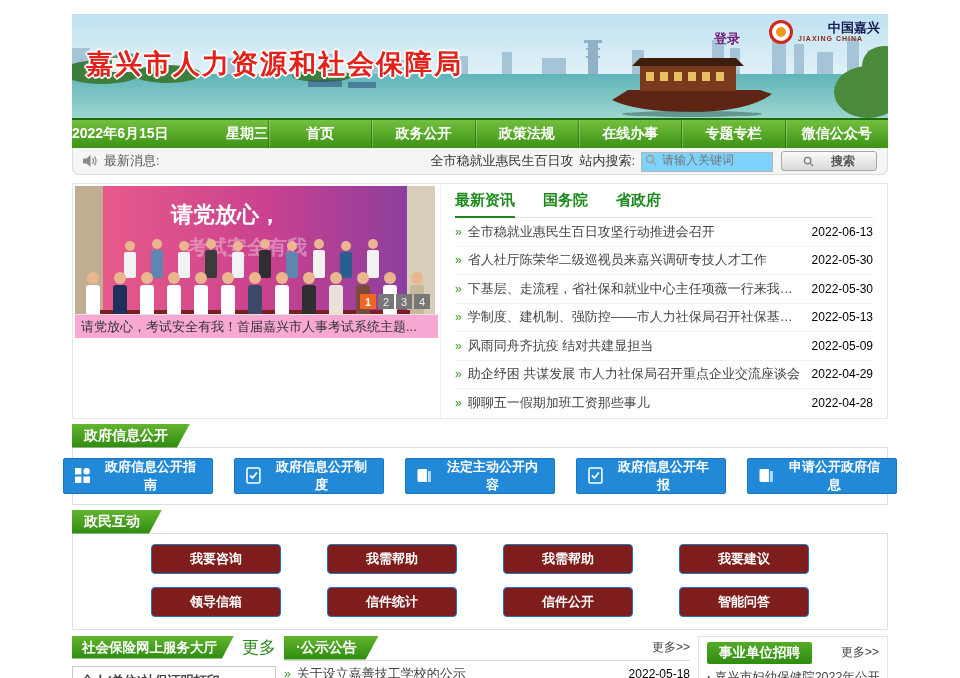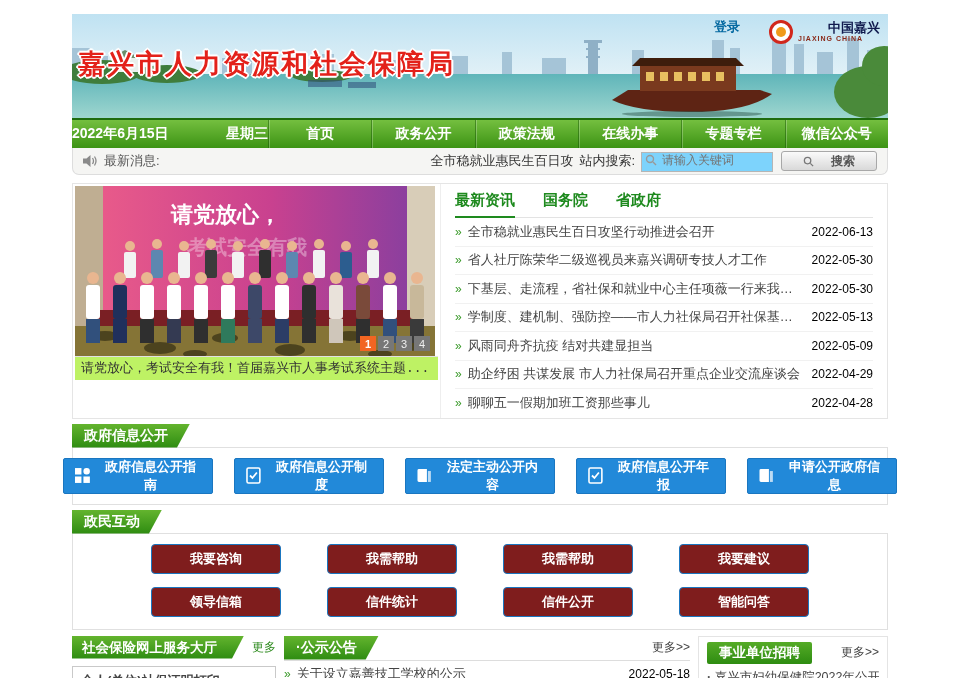--- a/index.html
+++ b/index.html
@@ -3,25 +3,25 @@
 <meta charset="utf-8">
 <style>
   * { margin:0; padding:0; box-sizing:border-box; }
   html,body { width:960px; height:678px; overflow:hidden; background:#fff;
     font-family:"Liberation Sans","DejaVu Sans",sans-serif; }
   .wrapper { width:816px; margin:0 auto; padding-top:14px; }
 
   
   .banner { position:relative; height:104px; overflow:hidden; }
   .banner svg.scene { position:absolute; inset:0; }
-  .banner-title { position:absolute; left:6px; top:32px; font-size:27px; font-weight:bold;
+  .banner-title { position:absolute; left:14px; top:32px; font-size:27px; font-weight:bold;
     color:#e3211a; letter-spacing:2px;
     text-shadow:-2px 0 #fff,2px 0 #fff,0 -2px #fff,0 2px #fff,-1px -1px #fff,1px 1px #fff,-1px 1px #fff,1px -1px #fff; }
-  .banner-login { position:absolute; right:148px; top:4px; font-size:13px; font-weight:bold;
-    color:#0369a1; cursor:pointer; text-shadow:0 0 2px #cfe6f2; }
+  .banner-login { position:absolute; right:148px; top:16px; font-size:13px; font-weight:bold;
+    color:#701a75; cursor:pointer; text-shadow:0 0 2px #cfe6f2; }
   .banner-logo { position:absolute; right:8px; top:6px; display:flex; align-items:center; gap:5px; }
   .logo-mark { width:24px; height:24px; border-radius:50%; border:3px solid #d1271c; position:relative; background:#fff; }
   .logo-mark::after { content:""; position:absolute; left:4px; top:4px; width:10px; height:10px;
     border-radius:50%; background:#f09a1a; }
   .logo-text { display:flex; flex-direction:column; line-height:1.1; }
   .logo-cn { font-size:13px; font-weight:bold; color:#101a4e;margin-left:30px; }
   .logo-en { font-size:7px; font-weight:bold; color:#8a2a1a; letter-spacing:1px; }
 
   
   .nav { display:flex; height:30px; background:linear-gradient(#74bf3f,#3c9314);
@@ -43,27 +43,27 @@
   .search-box svg { position:absolute; left:4px; top:4px; }
   .search-input { width:132px; height:20px; border:1px solid #b5b5b5; background:#7dd3fc;
     font-size:12px; padding:0 4px 4px 20px; color:#333; }
   .search-btn { display:inline-flex; align-items:center; gap:17px; height:20px; padding:0 21px;
     font-size:12px; color:#555; background:linear-gradient(#fafafa,#d9d9d9);
     border:1px solid #a8a8a8; border-radius:3px; cursor:pointer;font-weight:bold; }
 
   
   .main { display:flex; margin-top:8px; border:1px solid #e5e5e5; background:#fff; }
   .carousel { width:368px; padding:2px; border-right:1px solid #eee; }
-  .carousel-img { position:relative; width:360px; height:170px; overflow:hidden; }
+  .carousel-img { position:relative; width:360px; height:128px; overflow:hidden; }
   .pager { position:absolute; right:5px; bottom:5px; display:flex; gap:2px; }
   .page-num { width:16px; height:15px; font-size:11px; color:#eee; background:#777;
     display:flex; align-items:center; justify-content:center; cursor:pointer; }
   .page-num.active { background:#f26522; color:#fff; font-weight:bold; }
-  .caption { height:24px; line-height:24px; background:#bef264; border-top:1px solid #e2e2e2;
-    font-size:13px; color:#333; padding:0 6px; white-space:nowrap; overflow:hidden; cursor:pointer;font-family:Liberation Mono, monospace; }
+  .caption { height:24px; line-height:24px; background:#f9a8d4; border-top:1px solid #e2e2e2;
+    font-size:13px; color:#333; padding:0 6px; white-space:nowrap; overflow:hidden; cursor:pointer; }
 
   .news { flex:1; padding:7px 14px 0 14px; min-width:0; }
   .tabs { display:flex; gap:28px; border-bottom:1px solid #e3e3e3; }
   .tab { font-size:15px; font-weight:bold; color:#1e8a1e; padding-bottom:6px; cursor:pointer;text-align:right; }
   .tab.active { border-bottom:2px solid #1e8a1e; margin-bottom:-1px; }
   .news-row { display:flex; align-items:center; height:28.5px; border-bottom:1px solid #f1f1f1;
     font-size:13px; min-width:0; }
   .news-row:last-child { border-bottom:none; }
   .arrow { color:#3a9a2a; font-size:12px; margin-right:6px; flex:none; }
   .news-title { color:#444; white-space:nowrap; overflow:hidden; text-overflow:ellipsis; cursor:pointer; }
@@ -86,21 +86,21 @@
     background:#7f1d1d; border:1px solid #1a76c0; border-radius:4px; color:#fff;
     font-size:13px; font-weight:bold; cursor:pointer; }
 
   
   .bottom { display:flex; gap:8px; margin-top:6px; align-items:flex-start; }
   .col-left { width:204px; }
   .col-head { display:flex; align-items:center; }
   .greenbar { flex:1; height:23px; line-height:23px; padding-left:10px; color:#fff;
     font-size:13.5px; font-weight:bold; background:linear-gradient(#63b42e,#2e8c11);
     clip-path:polygon(0 0,100% 0,calc(100% - 12px) 100%,0 100%); }
-  .more-link { font-size:12px; color:#2e8b1f; margin-left:8px; cursor:pointer; flex:none; }
+  .more-link { font-size:17px; color:#2e8b1f; margin-left:8px; cursor:pointer; flex:none; }
   .more-dark { font-size:12px; color:#444; margin-left:auto; cursor:pointer; flex:none; }
   .svc-item { margin-top:7px; border:1px solid #c9c9c9; height:30px; line-height:28px;
     padding:0 8px; font-size:13px; font-weight:600; color:#444; cursor:pointer;
     white-space:nowrap; overflow:hidden; }
   .col-mid { flex:1; min-width:0; }
   .col-mid .col-head { border-bottom:1px solid #ddd; padding-bottom:0; }
   .ann-row { display:flex; align-items:center; height:27px; border-bottom:1px solid #f1f1f1;
     font-size:13px; min-width:0; }
   .col-right { width:190px; border:1px solid #e4e4e4; padding:5px 8px 8px 8px; }
   .jobbar { background:linear-gradient(#55ab27,#2e8c11); color:#fff; font-size:13.5px;

